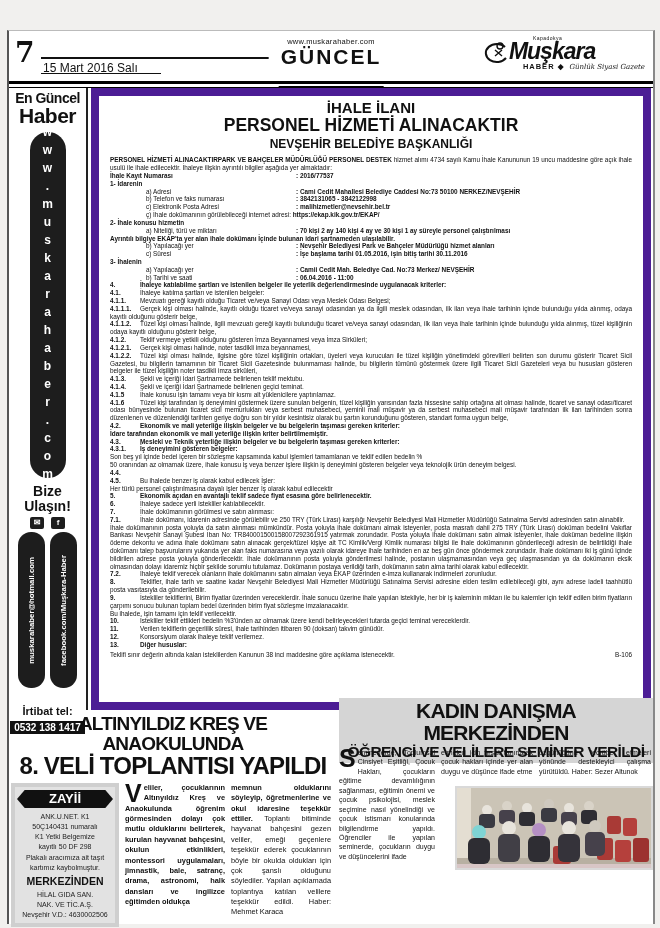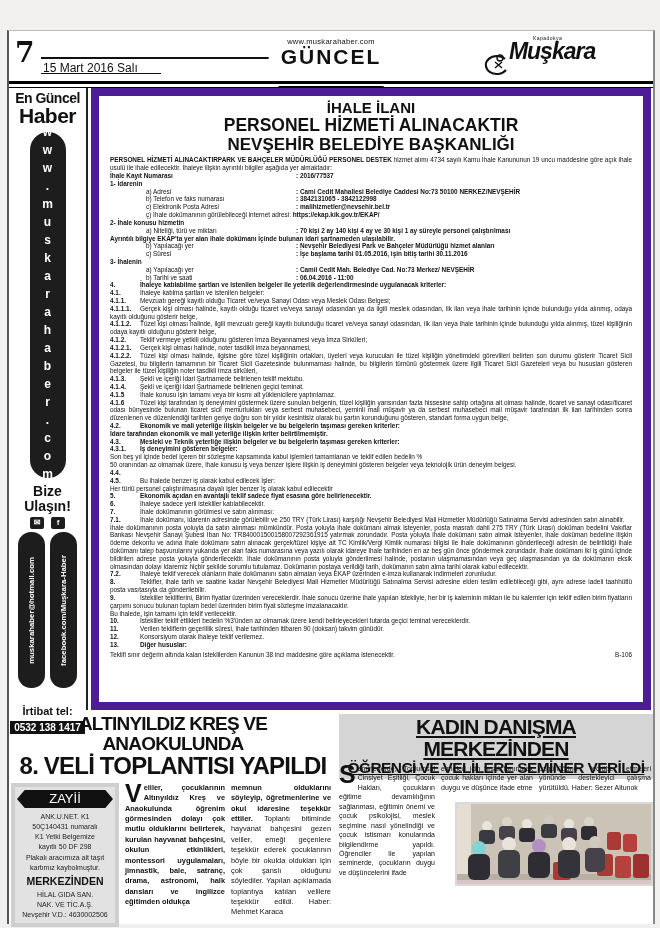--- a/index.html
+++ b/index.html
@@ -14,21 +14,21 @@
   .hdr-line { position:absolute; left:32px; top:26px; width:238px; height:2px; background:#111; }
   .hdr-date { position:absolute; left:34px; top:30px; font-size:12px; }
   .hdr-date-rule { position:absolute; left:32px; top:42px; width:120px; height:1px; background:#111; }
   .hdr-center { position:absolute; left:50%; top:6px; transform:translateX(-50%); text-align:center; background:#fff; padding:0 10px; }
   .hdr-url { font-size:7.5px; letter-spacing:.3px; }
   .hdr-section { font-size:21px; font-weight:bold; letter-spacing:2px; line-height:22px; border-bottom:4px double #000; padding:0 2px 18px; }
   .logo { position:absolute; right:8px; top:4px; display:flex; align-items:center; gap:0; }
   .logo-text { text-align:left; }
   .logo-top { font-size:5px; letter-spacing:.5px; margin-left:24px; }
   .logo-name { font-size:23px; font-weight:bold; font-style:italic; letter-spacing:-1px; line-height:21px; }
-  .logo-bottom { display:flex; gap:5px; align-items:baseline; margin-left:14px;margin-top:24px; }
+  .logo-bottom { display:flex; gap:5px; align-items:baseline; margin-left:14px; }
   .logo-haber { font-size:7.5px; font-weight:bold; letter-spacing:1px; }
   .logo-tagline { font-size:7px; font-style:italic; font-family:"DejaVu Serif", serif; }
   .hdr-rule { position:absolute; left:0; top:50px; width:100%; height:7px; border-top:3px solid #000; border-bottom:1px solid #000; }
 
   
   .sidebar { position:absolute; left:0; top:57px; width:79px; height:622px; border-right:2px solid #222; text-align:center; }
   .sb-tag1 { font-size:14px; font-weight:bold; letter-spacing:-.5px; margin-top:2px; }
   .sb-tag2 { font-size:21px; font-weight:bold; letter-spacing:-.5px; line-height:19px; }
   .sb-pill { width:36px; height:346px; margin:7px auto 6px; background:#1d1d1d; border-radius:18px;
              display:flex; align-items:center; justify-content:center; }
@@ -39,21 +39,21 @@
   .sb-pills2 { display:flex; justify-content:center; gap:5px; }
   .sb-vpill { width:27px; height:156px; background:#1d1d1d; border-radius:13px; display:flex; align-items:center; justify-content:center; }
   .sb-vpill span { writing-mode:vertical-rl; transform:rotate(180deg); color:#fff; font-size:7.8px; font-weight:bold; white-space:nowrap; }
   .sb-tel-label { font-size:11px; font-weight:bold; margin-top:17px; }
   .sb-tel { display:inline-block; background:#111; color:#fff; font-weight:bold; font-size:10px; padding:1px 4px; margin-top:1px; }
 
   
   .tender { position:absolute; left:82px; top:57px; width:560px; height:622px; border:8px solid #4c1d95; padding:3px 11px; }
   .t-title1 { text-align:center; font-weight:bold; font-size:15px; line-height:17px; }
   .t-title2 { text-align:center; font-weight:bold; font-size:17.5px; line-height:19px; }
-  .t-title3 { text-align:center; font-weight:bold; font-size:17px; line-height:19px; margin-bottom:2px; }
+  .t-title3 { text-align:center; font-weight:bold; font-size:12px; line-height:19px; margin-bottom:2px; }
   .t-intro { font-size:6.4px; line-height:1.25; text-align:justify; }
   .t-line { font-size:6.4px; line-height:1.22; text-align:justify; }
   .t-line span:empty { display:none; }
   .t-n { font-weight:bold; display:inline-block; min-width:30px; }
   .head .t-t { font-weight:bold; }
   .kv  { padding-left:36px; }
   .kv .t-k { display:inline-block; width:150px; }
   .kv .t-v { font-weight:bold; }
   .kvp { padding-left:36px; }
   .kvp .t-v { font-weight:bold; }
@@ -63,30 +63,30 @@
   .bplain { font-weight:bold; }
   .t-final { display:flex; justify-content:space-between; font-size:6.4px; line-height:1.25; margin-top:2px; }
 
   
   .art-left { position:absolute; left:2px; top:683px; width:324px; }
   .al-h1 { text-align:center; font-weight:bold; font-size:19px; letter-spacing:-.8px; line-height:20px; }
   .al-h2 { text-align:center; font-weight:bold; font-size:24px; letter-spacing:-.8px; line-height:24px; }
   .al-body { display:flex; gap:6px; margin-top:5px; }
   .zayii { width:108px; background:#cfcfcf; padding:4px; align-self:flex-start; }
   .zayii-inner { background:#e2e2e2; padding:3px 2px; text-align:center; }
-  .zayii-banner { background:#111; color:#fff; font-weight:normal; font-size:13px; line-height:18px;
+  .zayii-banner { background:#111; color:#fff; font-weight:bold; font-size:13px; line-height:18px;
                   clip-path:polygon(0 50%,8% 0,92% 0,100% 50%,92% 100%,8% 100%); margin-bottom:4px; }
   .zayii-line { font-size:7px; line-height:1.45; color:#222; }
   .zayii-void { font-size:10.5px; font-weight:bold; line-height:1.6; }
   .al-col { width:100px; font-size:7.4px; line-height:1.4; text-align:justify; font-weight:bold; }
   .al-col2-rest { font-weight:normal; }
   .dropcap { float:left; font-size:25px; line-height:20px; font-weight:bold; margin:0 2px 0 0; }
 
   
-  .art-right { position:absolute; left:330px; top:683px; width:314px; height:200px;text-decoration:underline; }
+  .art-right { position:absolute; left:330px; top:667px; width:314px; height:200px; }
   .ar-head { background:#d5d5d5; padding:2px 3px 3px; text-align:center; }
   .ar-h1 { font-weight:bold; font-size:21px; letter-spacing:-.8px; line-height:22px; }
   .ar-h2 { font-weight:bold; font-size:15.5px; letter-spacing:-.6px; line-height:16px; }
   .ar-col { position:absolute; font-size:7px; line-height:1.35; text-align:justify; }
   .ar-col1 { left:0;  top:50px; width:96px; }
   .ar-col2 { left:102px; top:50px; width:92px; }
   .ar-col3 { left:200px; top:50px; width:112px; }
   .photo { position:absolute; left:116px; top:88px; width:198px; height:84px; background:#d9d9d9; padding:2px; }
   .photo svg { display:block; }
 </style>

